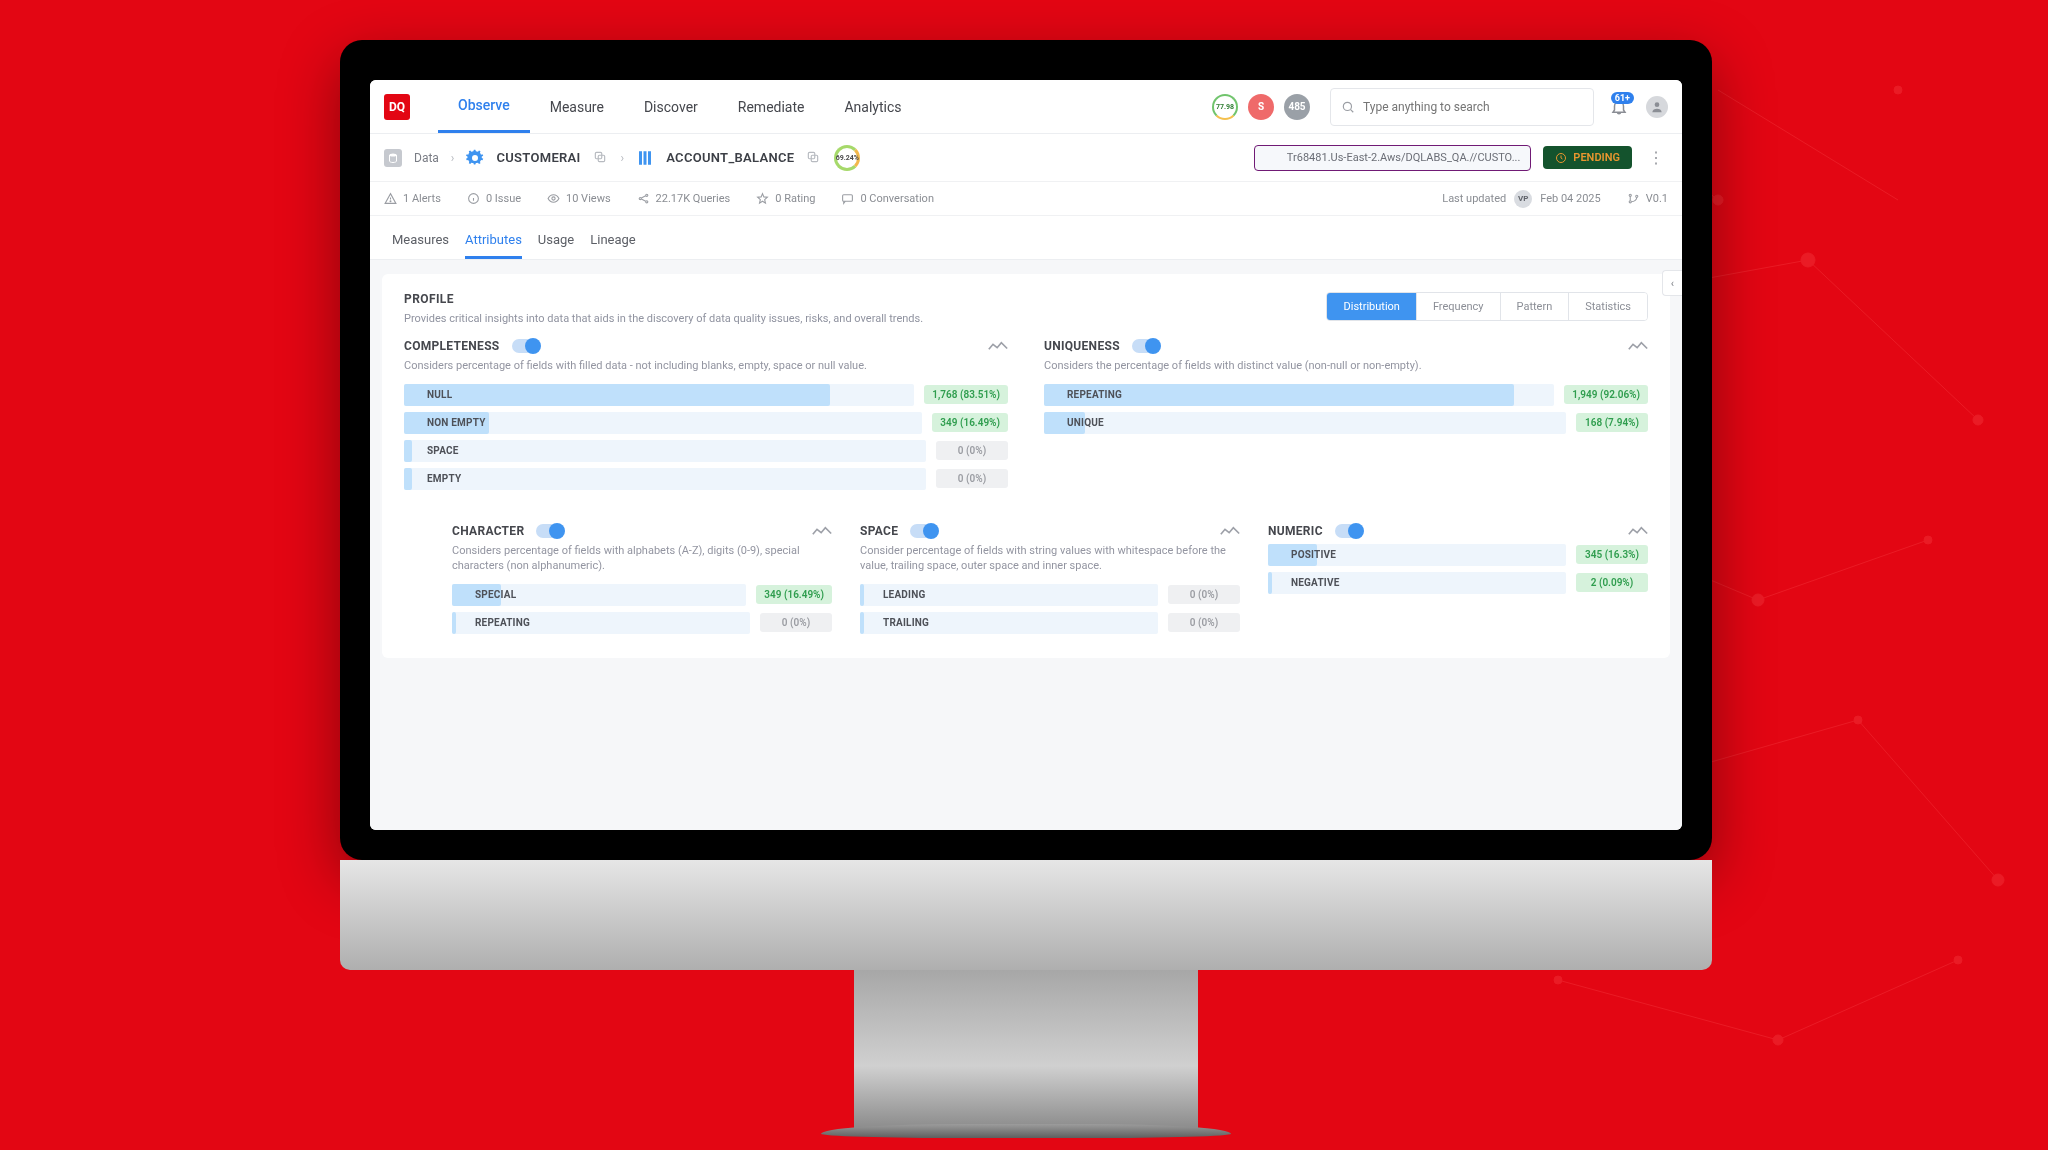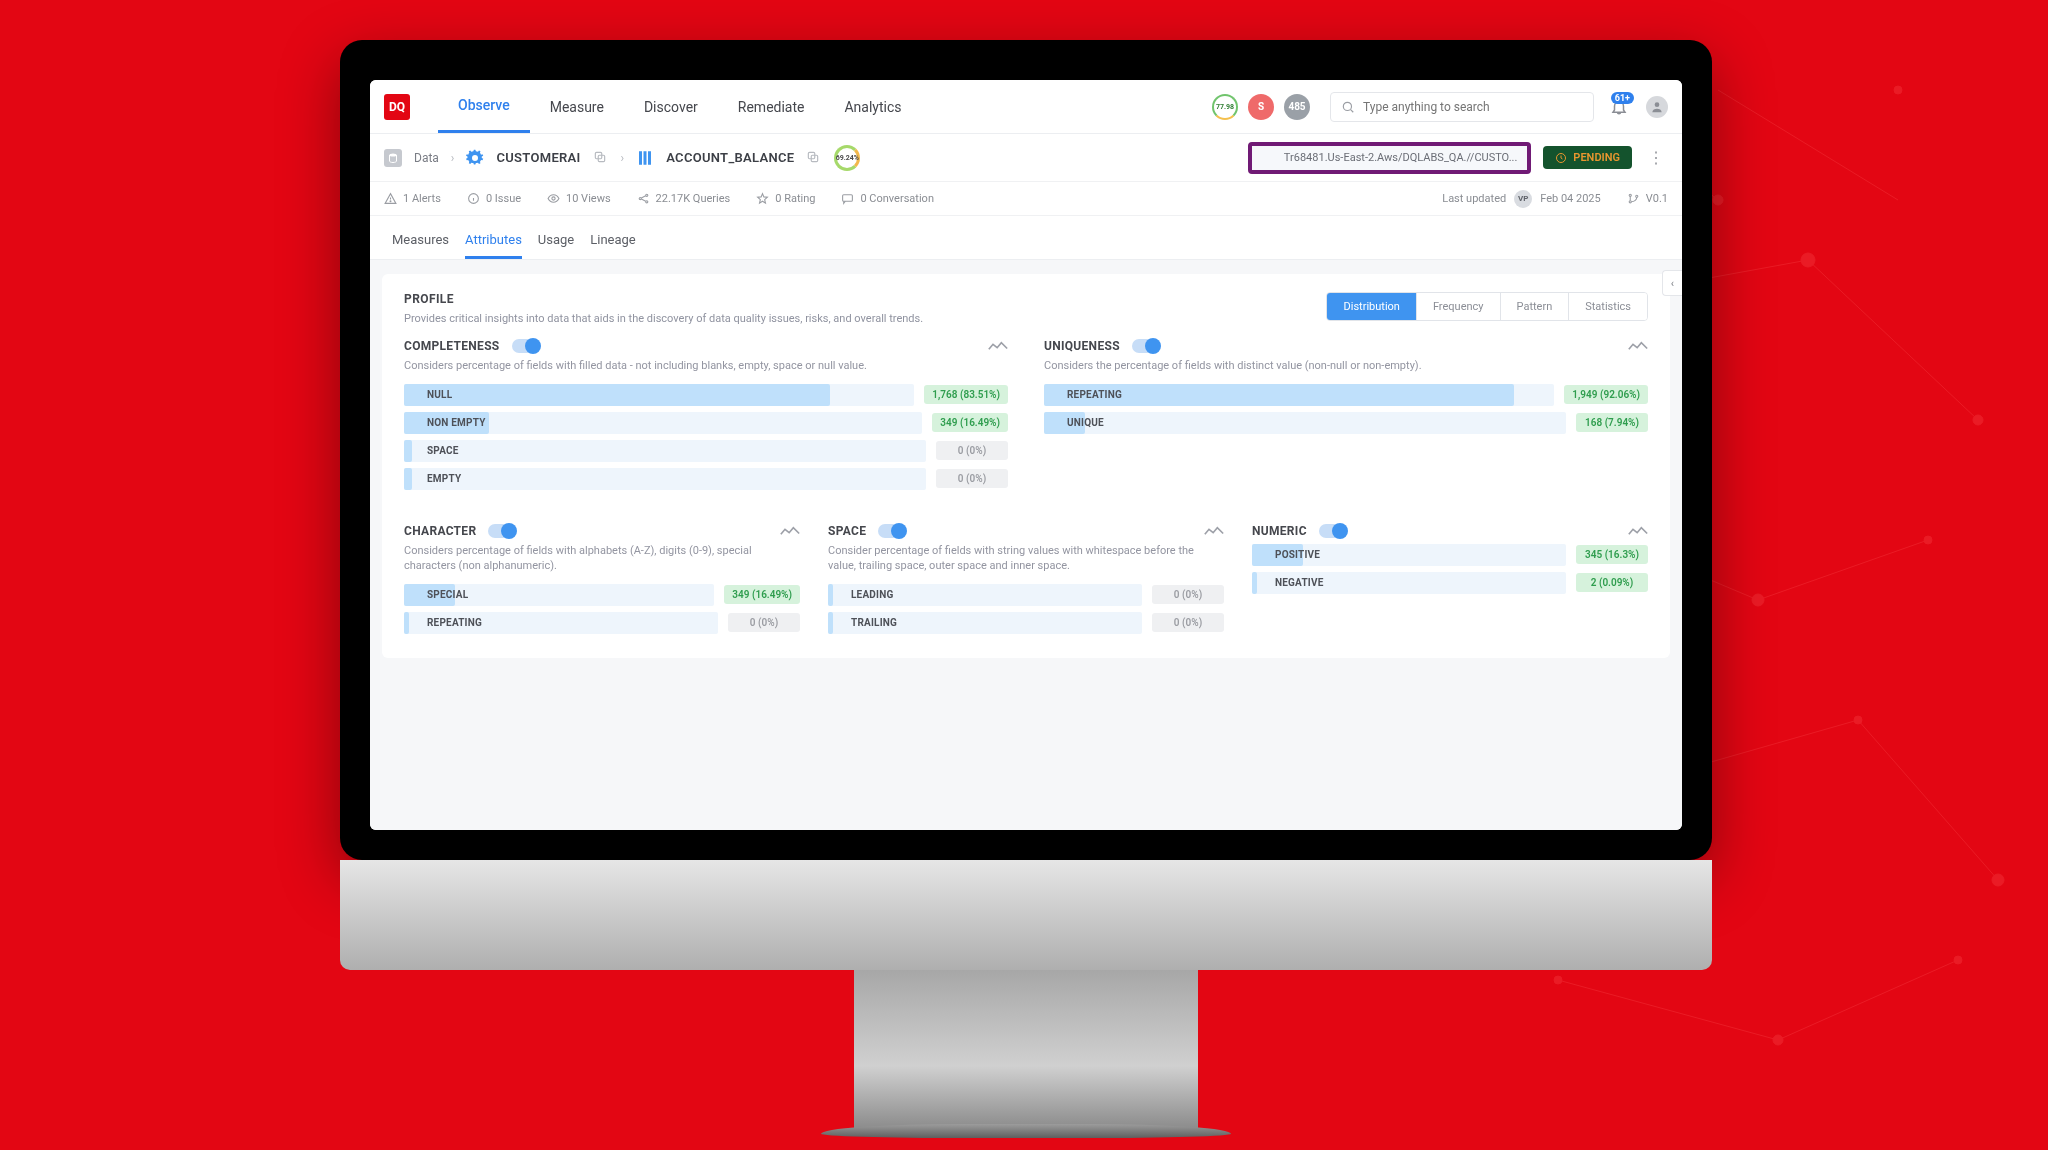--- a/index.html
+++ b/index.html
@@ -15,38 +15,38 @@
 
   
   .topbar { height:54px; background:#fff; border-bottom:1px solid #eceef1; display:flex; align-items:center; padding:0 14px; gap:10px; }
   .logo { width:26px; height:26px; background:#e30613; color:#fff; font-weight:700; font-size:12px; display:flex; align-items:center; justify-content:center; border-radius:3px; }
   .navtabs { display:flex; align-items:stretch; height:100%; margin-left:18px; gap:0; }
   .navtab { padding:0 20px; display:flex; align-items:center; font-size:14px; color:#45474d; cursor:pointer; }
   .navtab.active { color:#2f80ed; border-bottom:3px solid #2f80ed; font-weight:500; }
   .spacer { flex:1; }
   .ring { width:26px; height:26px; border-radius:50%; display:flex; align-items:center; justify-content:center; font-size:7px; font-weight:700; color:#2e7d32; border:2px solid #62c462; position:relative; }
   .dot-badge { width:26px; height:26px; border-radius:50%; display:flex; align-items:center; justify-content:center; font-size:10px; color:#fff; font-weight:700; }
-  .searchwrap { width:264px; height:30px; background:#fff; border:1px solid #e4e6ea; border-radius:4px; display:flex; align-items:center; padding:0 10px; gap:8px; margin-left:10px; }
+  .searchwrap { width:264px; height:38px; background:#fff; border:1px solid #e4e6ea; border-radius:4px; display:flex; align-items:center; padding:0 10px; gap:8px; margin-left:10px; }
   .searchwrap input { border:none; outline:none; font-size:12px; flex:1; color:#333; }
   .ic { width:14px; height:14px; display:inline-flex; }
   .bellwrap { position:relative; margin-left:6px; }
   .bell-badge { position:absolute; top:-6px; right:-6px; background:#2f80ed; color:#fff; font-size:9px; font-weight:700; padding:1px 4px; border-radius:8px; }
   .avatar-ic { width:22px; height:22px; border-radius:50%; background:#d6d8dc; display:flex; align-items:center; justify-content:center; margin-left:8px; }
 
   
   .crumbbar { height:48px; background:#fff; display:flex; align-items:center; padding:0 14px; gap:12px; border-bottom:1px solid #f0f1f3; }
   .db-ic { width:18px; height:18px; border-radius:3px; background:#c6c9cf; display:flex; align-items:center; justify-content:center; }
   .crumb-label { font-size:12px; color:#7a7d85; }
   .chev { color:#b7bac0; font-size:12px; }
   .cog-ic { width:18px; height:18px; }
   .crumb-strong { font-size:13px; font-weight:600; color:#3c3f46; letter-spacing:.3px; }
   .copy-ic { width:16px; height:16px; color:#b7bac0; cursor:pointer; }
   .col-ic { width:18px; height:18px; }
   .ring-sm { width:26px; height:26px; border-radius:50%; border:3px solid #a6d96a; border-right-color:#f2b84b; display:flex; align-items:center; justify-content:center; font-size:7px; font-weight:700; color:#4a4a4a; }
-  .pathpill { background:#f6f8fb; border:4px solid #701a75; border-radius:4px; padding:5px 10px; display:flex; align-items:center; gap:8px; font-size:11px; color:#6b6e76; max-width:290px; }
+  .pathpill { background:#f6f8fb; border:1px solid #701a75; border-radius:4px; padding:5px 10px; display:flex; align-items:center; gap:8px; font-size:11px; color:#6b6e76; max-width:290px; }
   .pathpill span.txt { white-space:nowrap; overflow:hidden; text-overflow:ellipsis; }
   .pendingpill { background:#14532d; color:#e8962f; font-size:11px; font-weight:600; padding:5px 12px; border-radius:4px; display:flex; align-items:center; gap:6px; }
   .dots { color:#97999f; font-size:16px; cursor:pointer; padding:0 4px; }
 
   
   .statsbar { height:34px; background:#fff; display:flex; align-items:center; padding:0 14px; gap:26px; font-size:11px; color:#8a8d93; border-bottom:1px solid #f0f1f3; }
   .stat { display:flex; align-items:center; gap:6px; }
   .statsbar .spacer { flex:1; }
   .upd { display:flex; align-items:center; gap:8px; }
   .vp { width:18px; height:18px; border-radius:50%; background:#d9dce1; color:#5f6269; font-size:8px; font-weight:700; display:flex; align-items:center; justify-content:center; }
@@ -62,21 +62,21 @@
   .card { background:#fff; border-radius:6px; padding:18px 22px; }
   .profile-head { display:flex; align-items:flex-start; justify-content:space-between; margin-bottom:10px; }
   .profile-head h3 { font-size:12px; font-weight:700; color:#45474d; letter-spacing:.4px; margin-bottom:6px; }
   .profile-head p { font-size:11px; color:#9093a0; }
   .seg { display:flex; border:1px solid #e1e4e9; border-radius:4px; overflow:hidden; }
   .segbtn { font-size:11px; color:#8b8e96; padding:7px 16px; background:#fff; border-left:1px solid #e1e4e9; cursor:pointer; }
   .segbtn:first-child { border-left:none; }
   .segbtn.active { background:#3f94f0; color:#fff; }
 
   .grid2 { display:grid; grid-template-columns:1fr 1fr; gap:36px; margin-top:14px; }
-  .grid3 { display:grid; grid-template-columns:1fr 1fr 1fr; gap:28px; margin-top:28px; }
+  .grid3 { display:grid; grid-template-columns:1fr 1fr 1fr; gap:28px; margin-top:28px;margin-left:48px; }
   .metric-head { display:flex; align-items:center; gap:12px; margin-bottom:6px; }
   .metric-head h4 { font-size:12px; font-weight:700; color:#45474d; letter-spacing:.3px; }
   .toggle { width:28px; height:14px; background:#c7ddf7; border-radius:8px; position:relative; cursor:pointer; }
   .toggle::after { content:''; position:absolute; right:-1px; top:-1px; width:16px; height:16px; background:#3f94f0; border-radius:50%; }
   .spark { margin-left:auto; color:#9da0a8; }
   .metric-desc { font-size:11px; color:#9395a1; margin-bottom:10px; line-height:1.35; }
   .rowline { display:flex; align-items:center; gap:10px; margin-bottom:6px; }
   .barwrap { flex:1; height:22px; background:#eef5fc; border-radius:2px; position:relative; }
   .barfill { position:absolute; left:0; top:0; height:100%; background:#bfe0fb; border-radius:2px; }
   .barlabel { position:absolute; left:23px; top:0; height:100%; display:flex; align-items:center; font-size:10px; font-weight:700; color:#4e5158; letter-spacing:.2px; }

